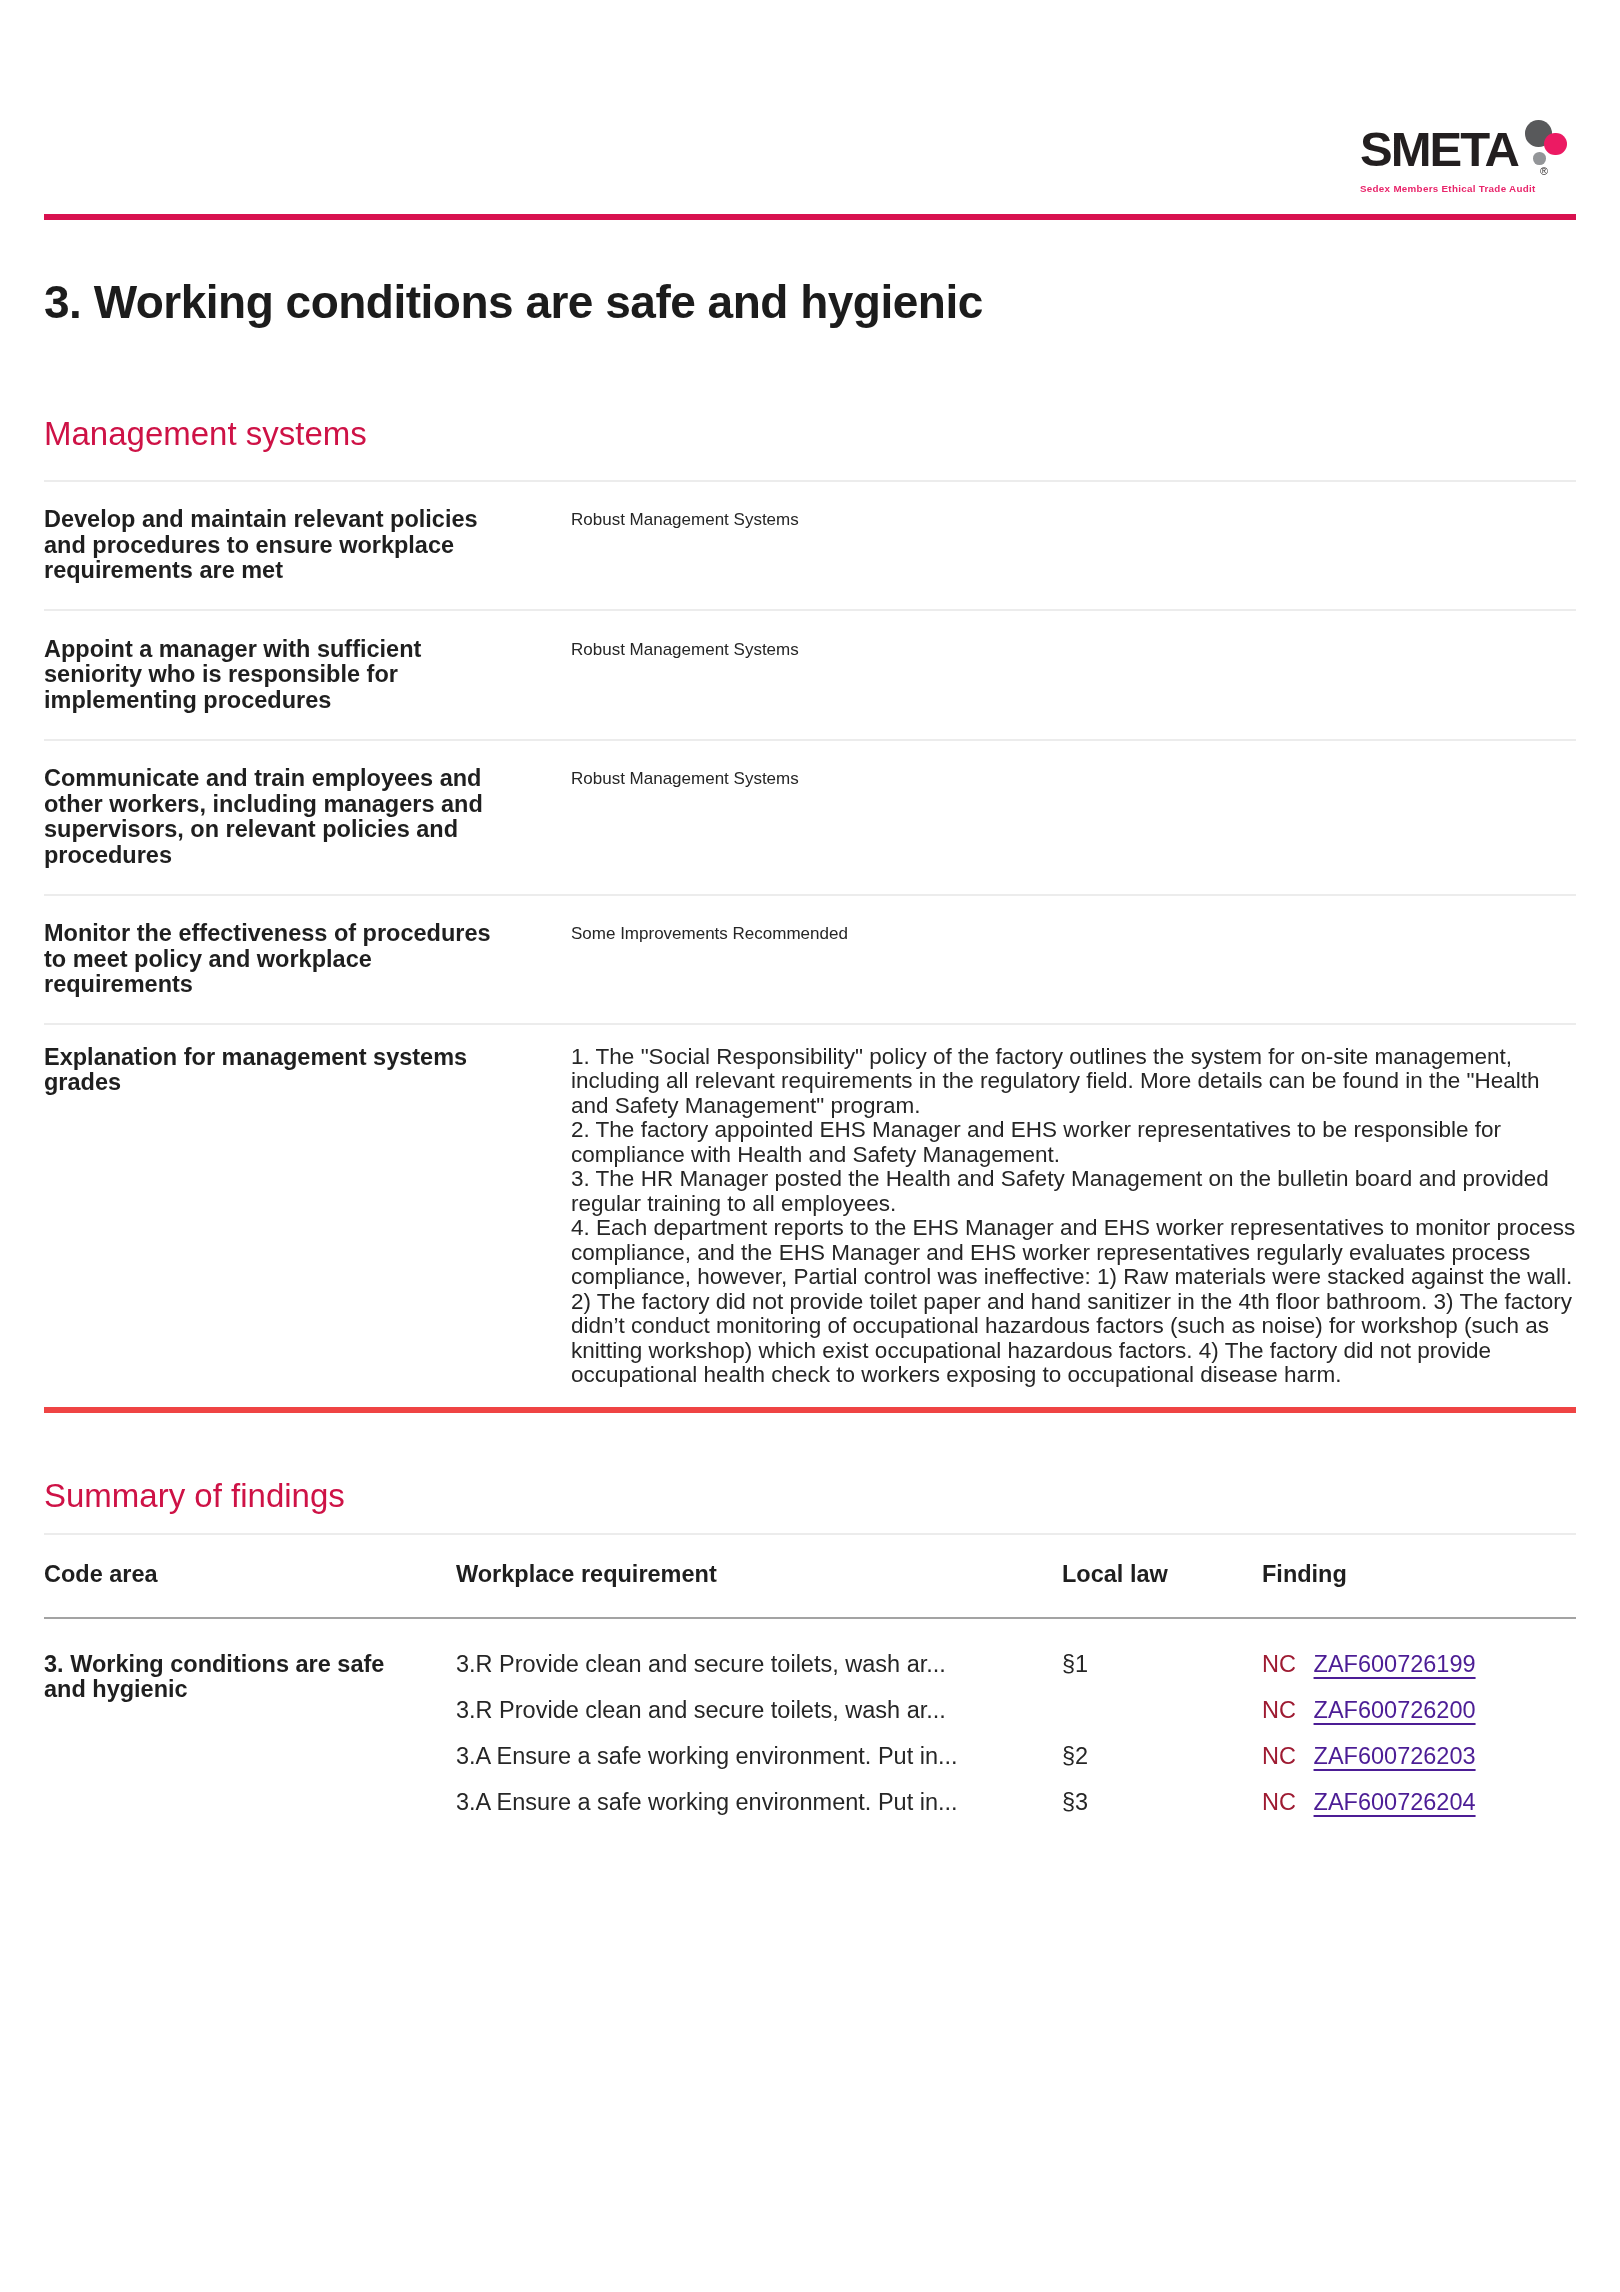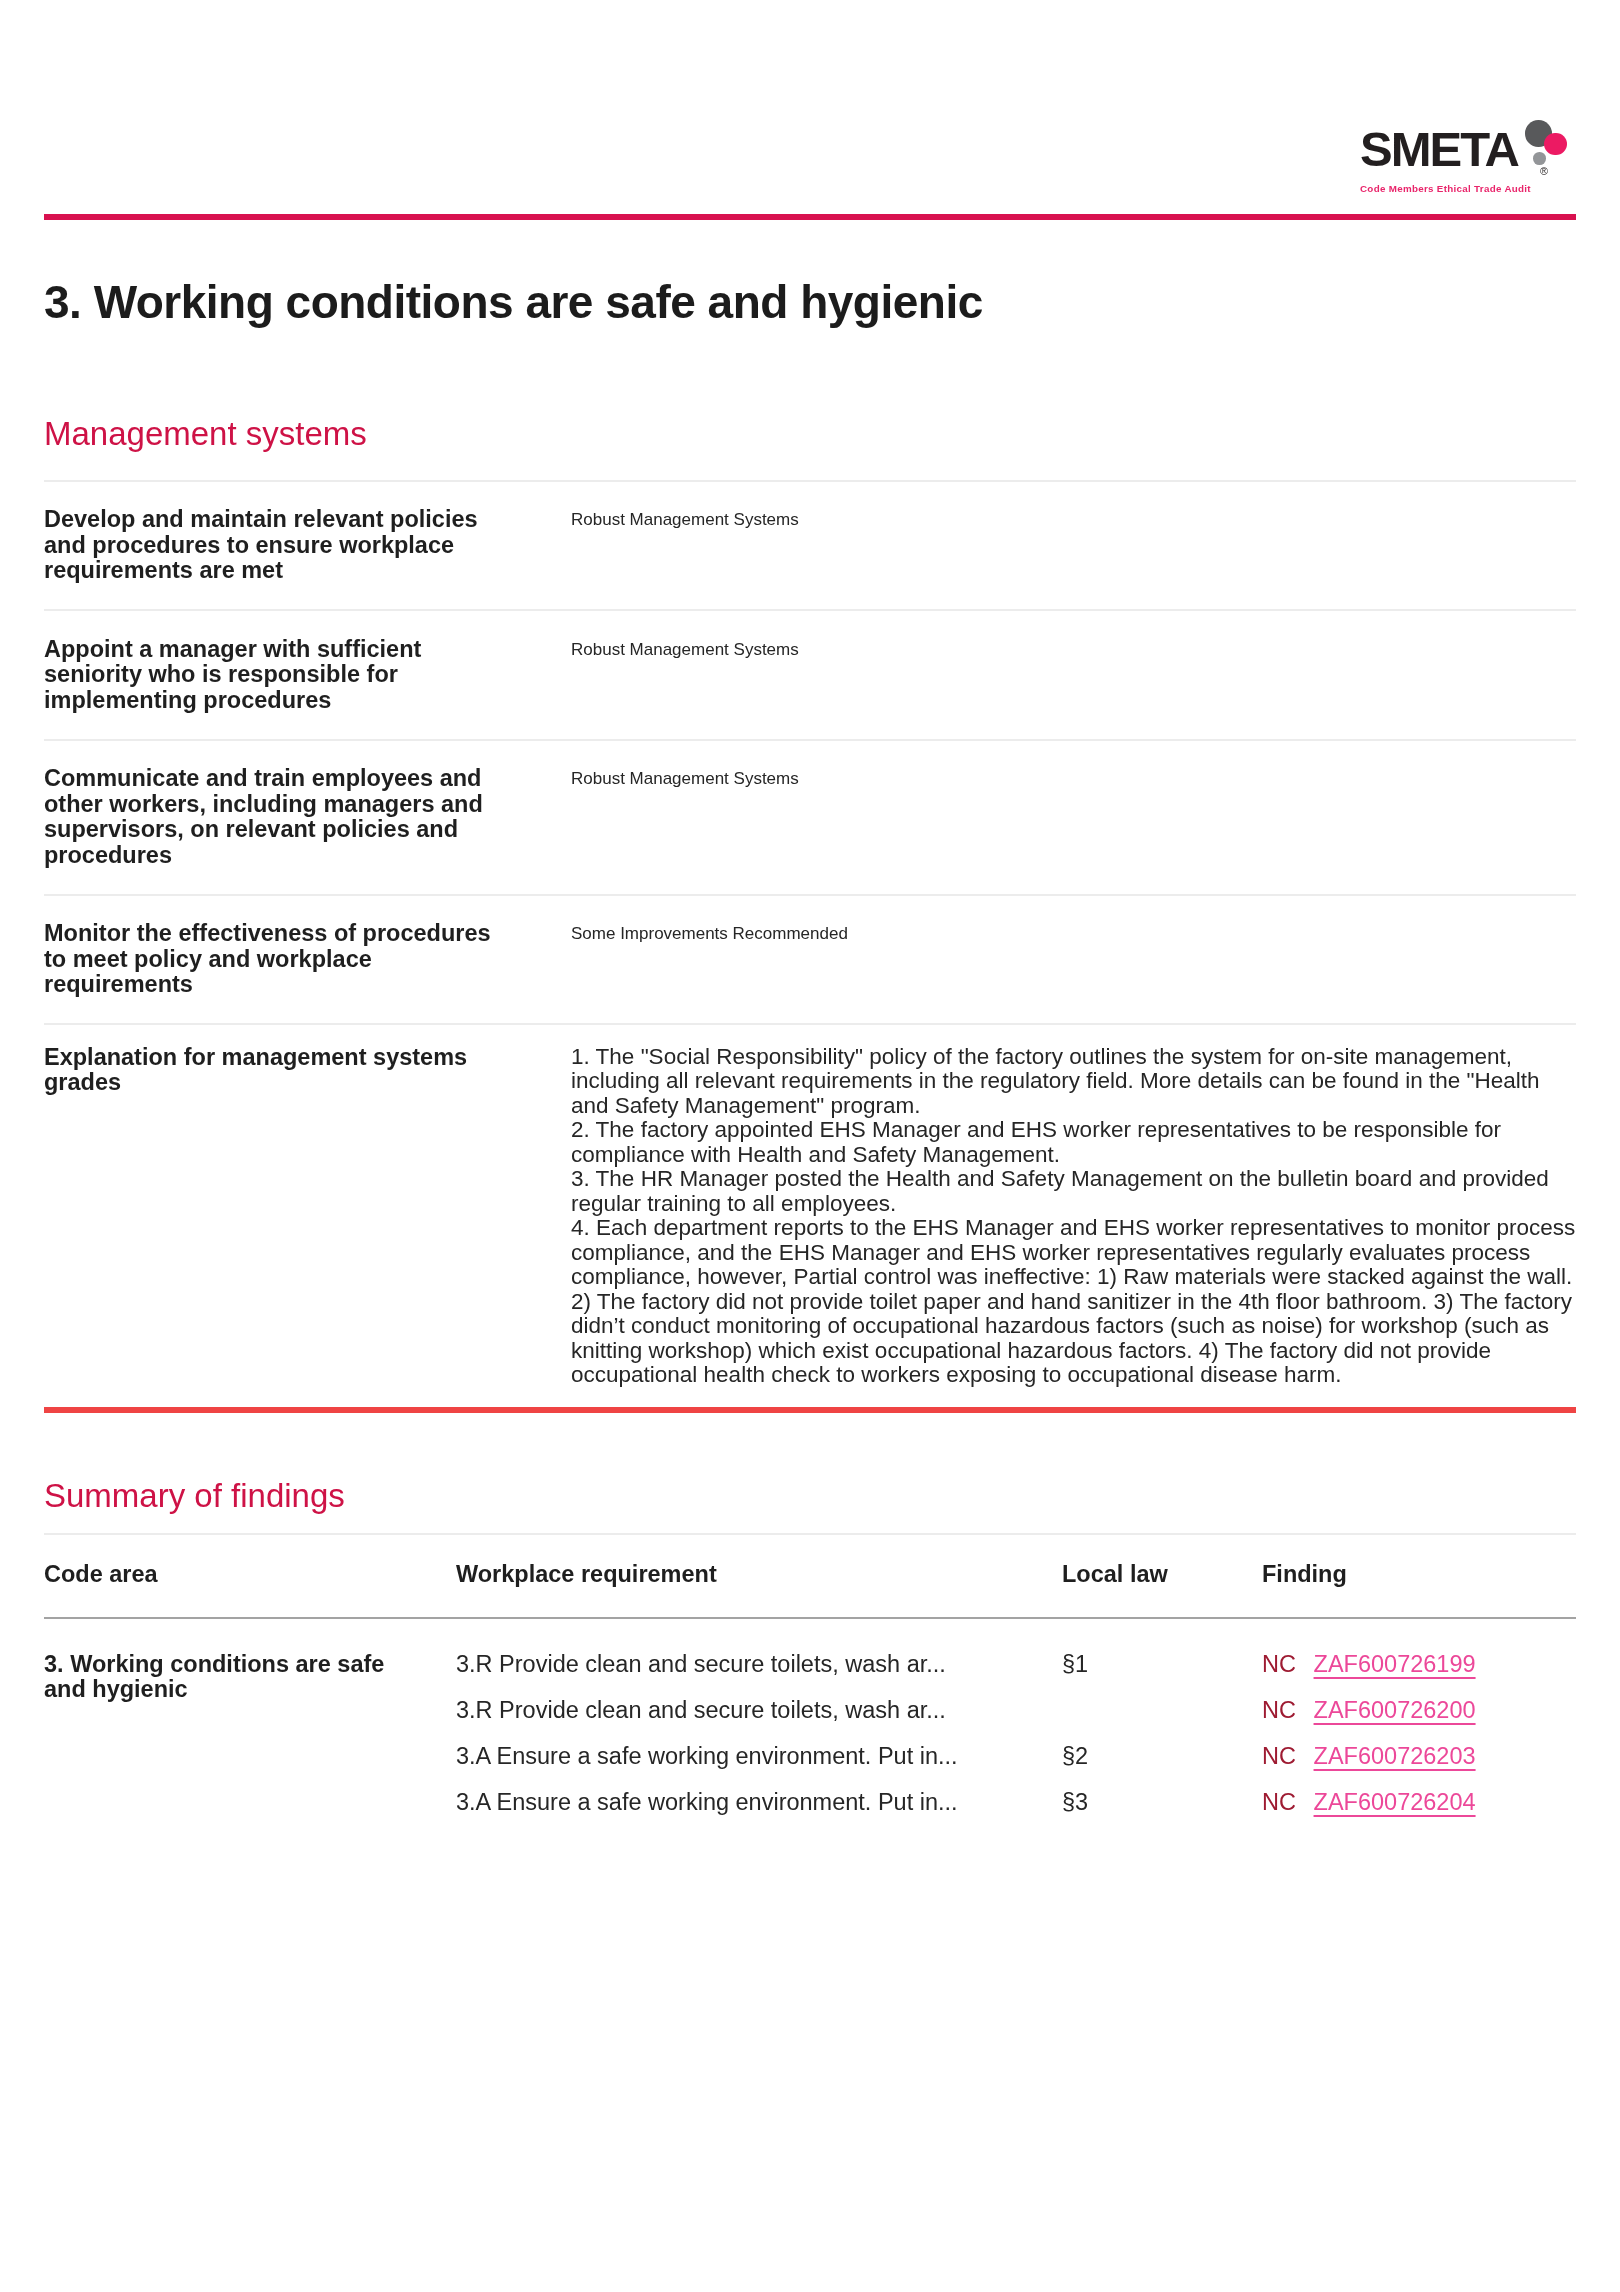--- a/index.html
+++ b/index.html
@@ -70,21 +70,21 @@
   .fc2 { flex:0 0 606px; padding-right:19px; }
   .fc3 { flex:0 0 200px; }
   .fc4 { flex:1; }
   .f-code-area { font-weight:700; font-size:23.5px; line-height:25.5px; color:#1f1f1f; }
   .f-rows { flex:1; }
   .f-row { display:flex; margin-bottom:20.6px; align-items:flex-start; }
   .f-req, .f-law { font-size:23.5px; line-height:25.5px; color:#262626; }
   .f-finding { font-size:23.5px; line-height:25.5px; }
   .nc-flag { color:#9e1b32; margin-right:17.6px; }
   .ref-link {
-    color:#ec4899; text-decoration:underline;
+    color:#4c1d95; text-decoration:underline;
     text-decoration-thickness:2px; text-underline-offset:4.9px;
   }
 
   
   .footer {
     position:absolute; top:2125px; left:44px; right:44px;
     display:grid; grid-template-columns:762px 295px 323px 1fr;
     font-size:22.5px; line-height:25.5px;
   }
   .footer .lbl { color:#2f2f2f; }
@@ -95,21 +95,21 @@
 <body>
 
 <div class="page">
 
   <div class="logo">
     <span class="logo-word">SMETA</span>
     <span class="dot dot-big"></span>
     <span class="dot dot-pink"></span>
     <span class="dot dot-small"></span>
     <span class="reg-mark">®</span>
-    <div class="logo-tagline">Code Members Ethical Trade Audit</div>
+    <div class="logo-tagline">Sedex Members Ethical Trade Audit</div>
   </div>
 
   <div class="top-rule"></div>
 
   <div class="main">
 
     <h1 class="page-title">3. Working conditions are safe and hygienic</h1>
 
     <h2 class="section-heading mgmt-heading">Management systems</h2>
 

